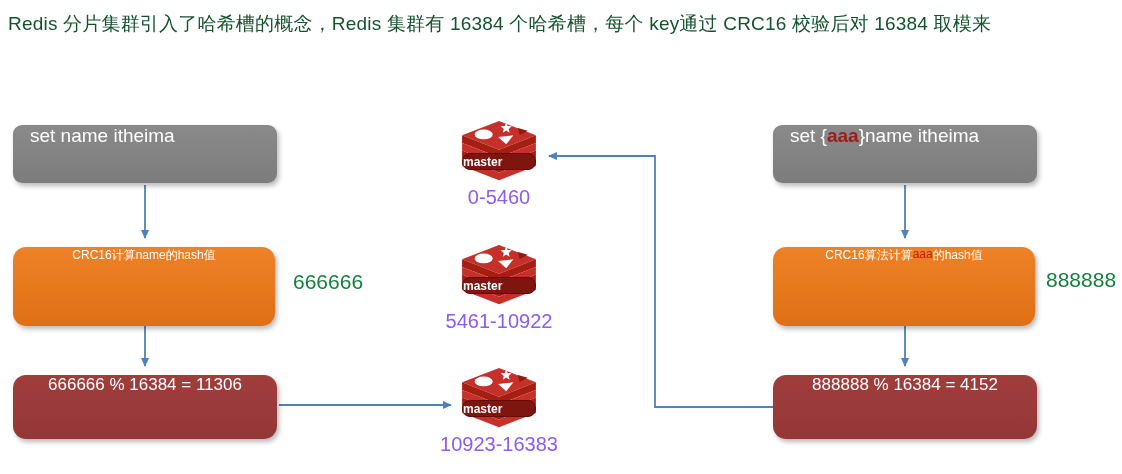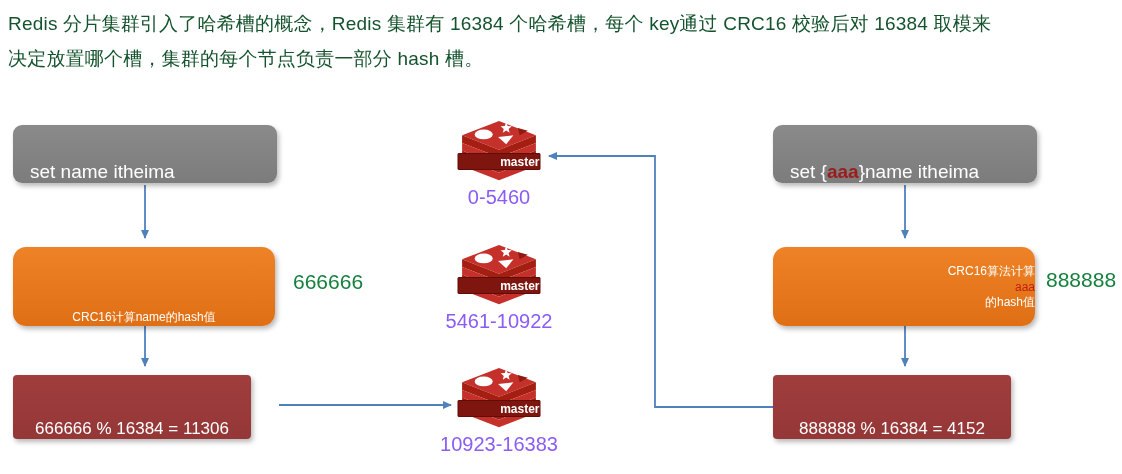--- a/index.html
+++ b/index.html
@@ -14,21 +14,21 @@
   .header-text{
     position:absolute;left:8px;top:6px;
     font-size:19px;line-height:35px;
     color:#14532d;
     letter-spacing:0.2px;
     white-space:nowrap;
   }
   
   .box{
     position:absolute;
-    display:flex;align-items:flex-end;
+    display:flex;align-items:flex-start;
     color:#ffffff;
     box-shadow:2px 3px 5px rgba(0,0,0,0.28);
     box-sizing:border-box;
     white-space:nowrap;
   }
   .box.gray{
     width:264px;height:58px;
     background:linear-gradient(180deg,#8a8a8a 0%,#7c7c7c 100%);
     border-radius:9px;
     padding-left:17px;
@@ -36,48 +36,48 @@
     justify-content:flex-start;
   }
   .box.orange{
     width:262px;height:79px;
     background:linear-gradient(180deg,#ee8226 0%,#e06f14 100%);
     border-radius:13px;
     font-size:12px;
     justify-content:center;
   }
   .box.maroon{
-    width:238px;height:64px;
+    width:264px;height:64px;
     background:linear-gradient(180deg,#a03d3d 0%,#953737 100%);
-    border-radius:4px;
+    border-radius:13px;
     font-size:17px;
     justify-content:center;
   }
   .hl-gray{color:#9c1b1b;font-weight:bold;}
   .hl-orange{color:#c21f10;}
   .hash-label{
     position:absolute;
     font-size:21px;color:#15803d;
     white-space:nowrap;
   }
   
   .master-node{
     position:absolute;width:124px;text-align:center;
   }
   .redis-icon{display:block;margin:0 auto;}
   .master-band{
     position:absolute;
     left:50%;transform:translateX(-50%);
     top:33px;
-    width:83px;height:17px;
+    width:74px;height:17px;
     background:#7e150e;
     border:1px solid #5f0d08;
-    border-radius:1px;
+    border-radius:8px;
     color:#ffffff;font-size:12px;font-weight:bold;
-    line-height:16px;text-align:right;
+    line-height:16px;text-align:left;
     box-sizing:border-box;
   }
   .master-range{
     margin-top:3px;
     font-size:20px;color:#8b5cf6;
     white-space:nowrap;
   }
   
   #connectors{
     position:absolute;left:0;top:0;
@@ -86,21 +86,20 @@
   #connectors line, #connectors polyline{
     stroke:#4f81bd;stroke-width:1.8;fill:none;
   }
 </style>
 </head>
 <body>
 
 <div id="page">
 
   <div class="header-text" style="top:6px;">Redis 分片集群引入了哈希槽的概念，Redis 集群有 16384 个哈希槽，每个 key通过 CRC16 校验后对 16384 取模来</div>
-  <div class="header-text" style="top:41px;">决定放置哪个槽，集群的每个节点负责一部分 hash 槽。</div>
 
   <svg id="connectors" width="1122" height="474" viewBox="0 0 1122 474">
     <defs>
       <marker id="arrow" markerWidth="10" markerHeight="8" refX="8" refY="4" orient="auto" markerUnits="userSpaceOnUse">
         <path d="M0,0 L9,4 L0,8 Z" fill="#4f81bd"></path>
       </marker>
     </defs>
     <line x1="145" y1="185" x2="145" y2="238" marker-end="url(#arrow)"></line>
     <line x1="145" y1="313" x2="145" y2="366" marker-end="url(#arrow)"></line>
     <line x1="279" y1="405" x2="451" y2="405" marker-end="url(#arrow)"></line>
@@ -169,21 +168,21 @@
     <div class="master-band">master</div>
     <div class="master-range">10923-16383</div>
   </div>
 
   <div class="box gray" style="left:773px;top:125px;">
     <span>set {</span>
       <span class="hl-gray">aaa</span>
       <span>}name itheima</span>
   </div>
 
-  <div class="box orange" style="left:773px;top:247px;flex-direction:column;">
+  <div class="box orange" style="left:773px;top:247px;">
     <span>CRC16算法计算</span>
       <span class="hl-orange">aaa</span>
       <span>的hash值</span>
   </div>
   <div class="hash-label" style="left:1046px;top:268px;">888888</div>
 
   <div class="box maroon" style="left:773px;top:375px;">
     <span>888888 % 16384 = 4152</span>
   </div>
 

